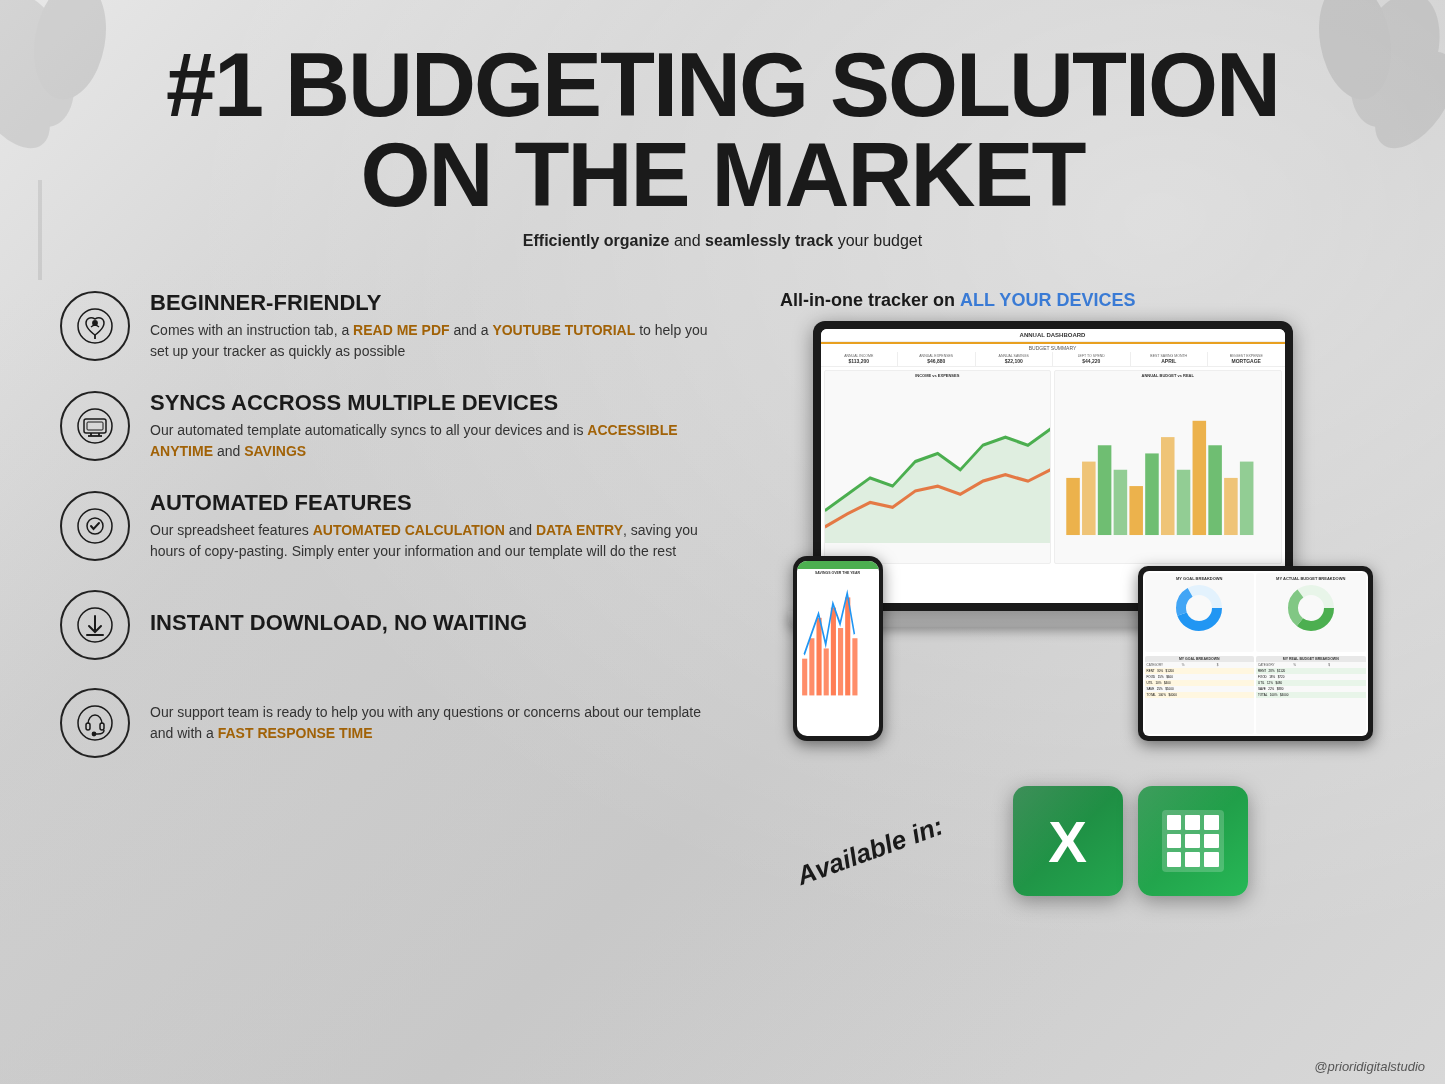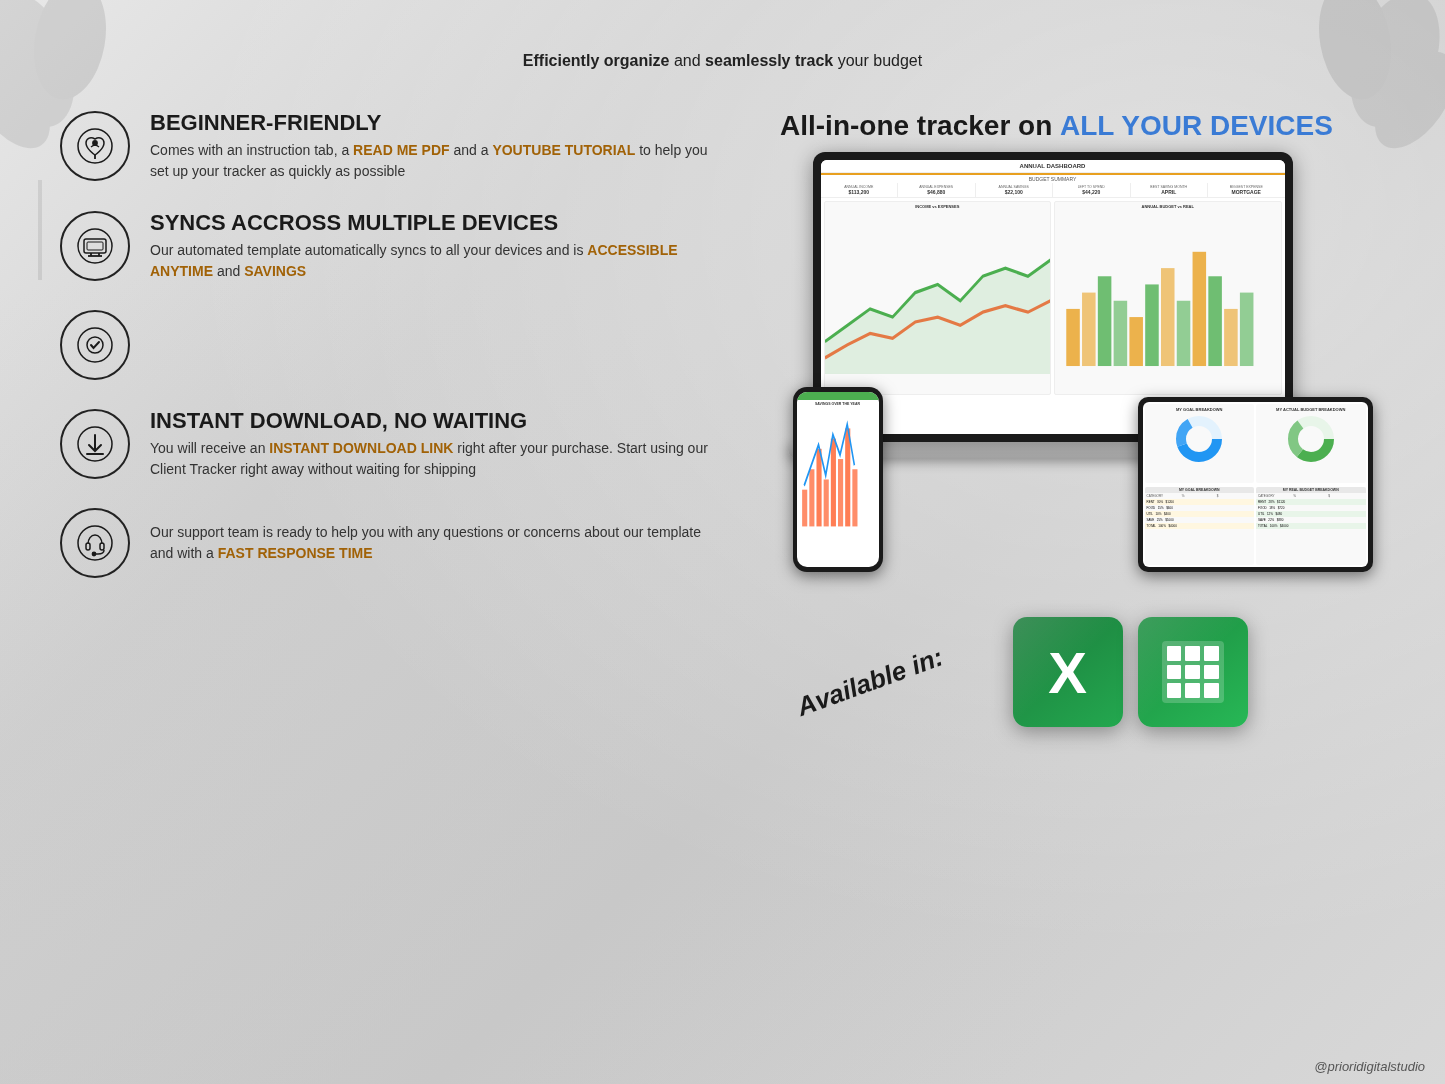--- a/index.html
+++ b/index.html
@@ -124,21 +124,21 @@
     
     .device-col {
       flex: 1;
       display: flex;
       flex-direction: column;
       align-items: center;
       position: relative;
     }
 
     .device-header {
-      font-size: 28px;
+      font-size: 18px;
       font-weight: 700;
       color: #1a1a1a;
       text-align: center;
       margin-bottom: 10px;
       align-self: flex-start;
       margin-left: 30px;
     }
 
     .device-header .blue-text {
       color: #3a7bd5;
@@ -276,20 +276,24 @@
   </div>
   <div class="bg-plant bg-plant-top-right">
     <svg viewBox="0 0 200 250" fill="none">
       <ellipse cx="130" cy="70" rx="40" ry="70" fill="#666" transform="rotate(20 130 70)"></ellipse>
       <ellipse cx="90" cy="50" rx="35" ry="60" fill="#555" transform="rotate(-10 90 50)"></ellipse>
       <ellipse cx="150" cy="110" rx="30" ry="55" fill="#666" transform="rotate(35 150 110)"></ellipse>
     </svg>
   </div>
 
   <div class="header">
+    <h1 class="main-title">
+      <span>#1 BUDGETING SOLUTION</span><br>
+      <span>ON THE MARKET</span>
+    </h1>
     <p class="subtitle">
       <strong>Efficiently organize</strong> and <strong>seamlessly track</strong> your budget
     </p>
   </div>
 
   <div class="content-area">
 
     <div class="features-col">
 
       <div class="feature-item">
@@ -330,36 +334,39 @@
       </div>
 
       <div class="feature-item">
         <div class="feature-icon">
           <svg viewBox="0 0 38 38" fill="none" stroke="#1a1a1a" stroke-width="1.8">
             <circle cx="19" cy="19" r="17" stroke="#1a1a1a" stroke-width="1.5" fill="none"></circle>
             <circle cx="19" cy="19" r="8" stroke="#1a1a1a" stroke-width="1.5" fill="none"></circle>
             <path d="M15 19 L17.5 22 L23 16" stroke="#1a1a1a" stroke-width="2" fill="none" stroke-linecap="round"></path>
           </svg>
         </div>
+        <div class="feature-text">
+          <div class="feature-title">AUTOMATED FEATURES</div>
+          <div class="feature-desc">
+            Our spreadsheet features <span class="link-blue">AUTOMATED CALCULATION</span> and <span class="link-blue">DATA ENTRY</span>, saving you hours of copy-pasting. Simply enter your information and our template will do the rest
+          </div>
+        </div>
       </div>
 
       <div class="feature-item">
         <div class="feature-icon">
           <svg viewBox="0 0 38 38" fill="none" stroke="#1a1a1a" stroke-width="1.8">
             <circle cx="19" cy="19" r="17" stroke="#1a1a1a" stroke-width="1.5" fill="none"></circle>
             <path d="M19 10 L19 24" stroke="#1a1a1a" stroke-width="2" stroke-linecap="round"></path>
             <path d="M13 20 L19 26 L25 20" stroke="#1a1a1a" stroke-width="2" stroke-linecap="round" fill="none"></path>
             <line x1="11" y1="29" x2="27" y2="29" stroke="#1a1a1a" stroke-width="2" stroke-linecap="round"></line>
           </svg>
         </div>
         <div class="feature-text">
           <div class="feature-title">INSTANT DOWNLOAD, NO WAITING</div>
-          <div class="feature-desc">
-            You will receive an <span class="link-blue">INSTANT DOWNLOAD LINK</span> right after your purchase. Start using our Client Tracker right away without waiting for shipping
-          </div>
         </div>
       </div>
 
       <div class="feature-item">
         <div class="feature-icon">
           <svg viewBox="0 0 38 38" fill="none" stroke="#1a1a1a" stroke-width="1.8">
             <circle cx="19" cy="19" r="17" stroke="#1a1a1a" stroke-width="1.5" fill="none"></circle>
             <path d="M12 20 C12 15 15 11 19 11 C23 11 26 15 26 20" stroke="#1a1a1a" stroke-width="1.5" fill="none"></path>
             <rect x="10" y="19" width="4" height="7" rx="2" fill="none" stroke="#1a1a1a" stroke-width="1.5"></rect>
             <rect x="24" y="19" width="4" height="7" rx="2" fill="none" stroke="#1a1a1a" stroke-width="1.5"></rect>

